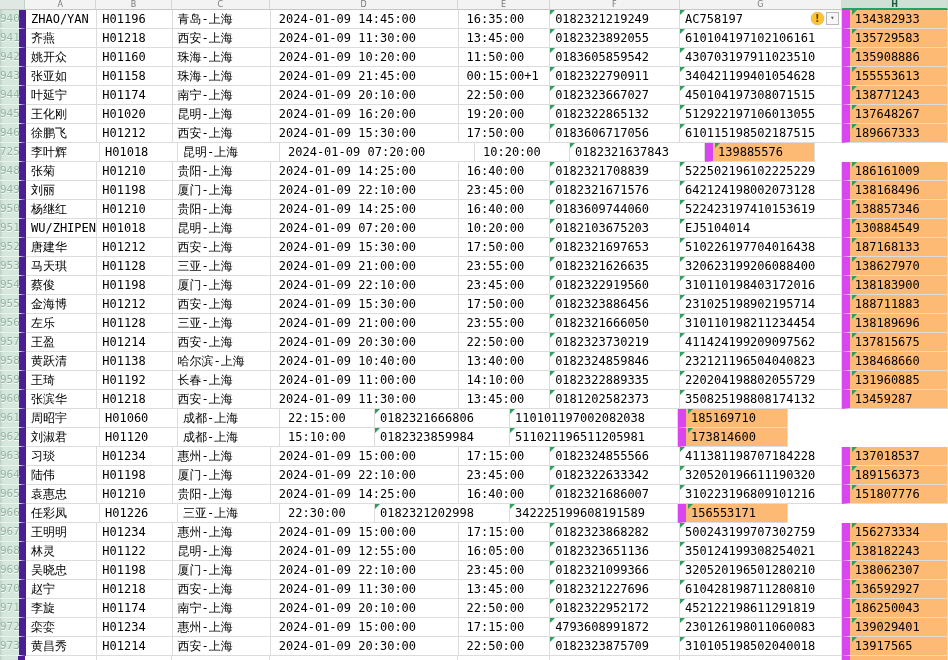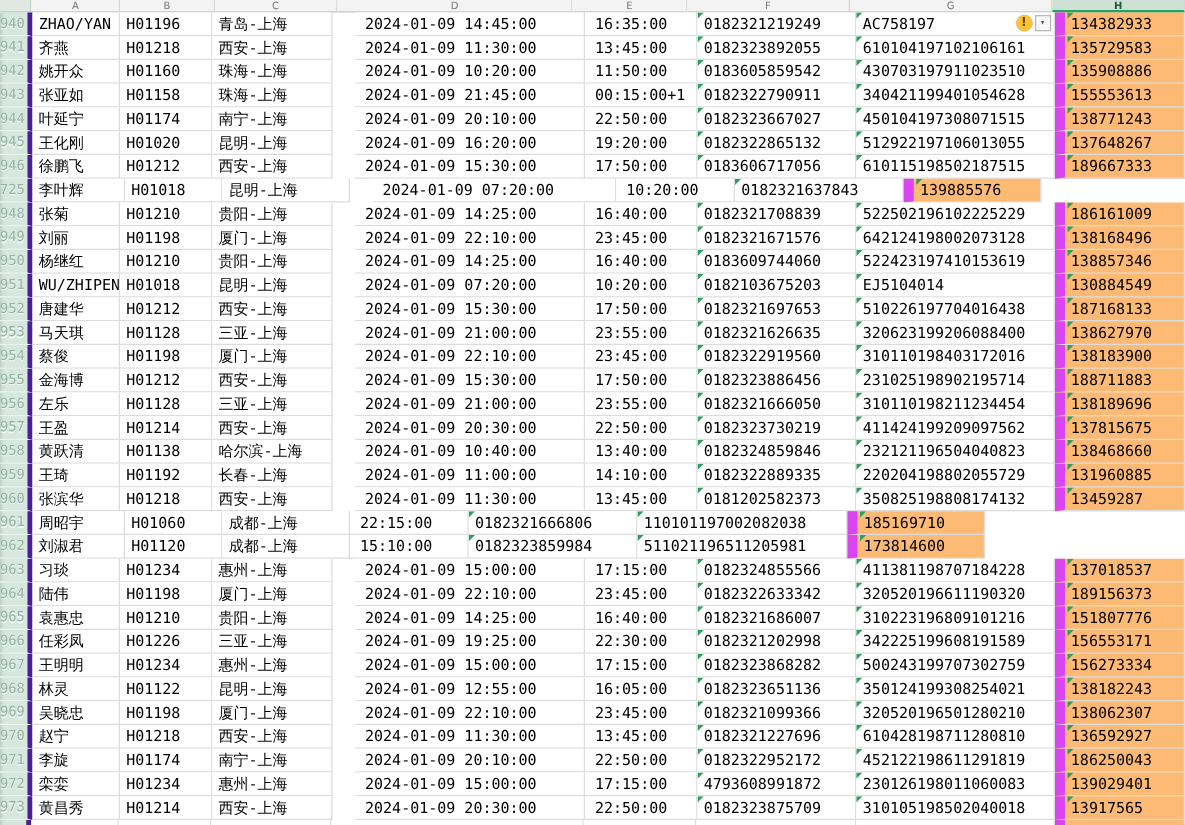--- a/index.html
+++ b/index.html
@@ -15,28 +15,28 @@
   .colhdr{box-sizing:border-box;height:10px;font-size:8px;line-height:9px;text-align:center;
     color:#787878;background:#f2f3f2;border-right:1px solid #d6d6d6;border-bottom:1px solid #c6c6c6;
     font-family:"DejaVu Sans",sans-serif;}
   .colhdr.selected{background:#cfe0d5;color:#1c5c3c;border-bottom:2px solid #21a366;font-weight:bold;}
   
   .w-rh{width:26px;}
   .w-a{width:74px;}.w-b{width:78px;}.w-c{width:102px;}.w-d{width:195px;}
   .w-e{width:95px;}.w-f{width:135px;}.w-g{width:168px;}.w-h{width:110px;}
   
   .row{display:flex;height:19px;}
-  .rowhdr{box-sizing:border-box;background:#d6e8dd;border-right:4px solid #4c1d95;
+  .rowhdr{box-sizing:border-box;background:#d6e8dd;border-right:7px solid #4c1d95;
     border-bottom:1px solid #e9f4ee;font-size:11px;line-height:18px;text-align:right;
     padding-right:3px;color:#93b2a2;text-shadow:0 1px 0 rgba(255,255,255,.85);
     box-shadow:inset 3px 0 3px -2px rgba(120,140,130,.35);}
   .cell{position:relative;box-sizing:border-box;border-right:1px solid #dcdcdc;
     border-bottom:1px solid #dcdcdc;font-size:12px;line-height:18px;padding-left:5px;
     white-space:nowrap;overflow:hidden;color:#000;background:#fff;}
-  .cell.c-d{padding-left:8px;margin-left:18px;}
+  .cell.c-d{padding-left:8px;}
   .cell.c-e{padding-left:8px;}
   .cell.sel{background:#fdba74;border-left:8px solid #d946ef;padding-left:5px;}
   .tri{position:absolute;top:0;left:0;width:0;height:0;
     border-top:5px solid #2f9e5e;border-right:5px solid transparent;}
   .cell.sel .tri{left:2px;}
   .warn{position:absolute;right:2px;top:2px;display:flex;align-items:center;gap:2px;}
   .warn-icon{width:13px;height:13px;border-radius:50%;background:#ffc234;color:#5f4700;
     font-size:10px;font-weight:bold;text-align:center;line-height:13px;
     font-family:"DejaVu Sans",sans-serif;box-shadow:0 0 1px rgba(0,0,0,.4);}
   .warn-drop{width:13px;height:13px;background:#f7f7f7;border:1px solid #b8b8b8;
@@ -346,21 +346,20 @@
         <div class="cell w-e c-e">16:40:00</div>
         <div class="cell w-f c-f">0182321686007<span class="tri"></span></div>
         <div class="cell w-g c-g">310223196809101216<span class="tri"></span></div>
         <div class="cell w-h c-h sel">151807776<span class="tri"></span></div>
       </div>
       <div class="row">
         <div class="rowhdr w-rh">966</div>
         <div class="cell w-a c-a">任彩凤</div>
         <div class="cell w-b c-b">H01226</div>
         <div class="cell w-c c-c">三亚-上海</div>
-        <div class="cell w-d c-d">2024-01-09 19:25:00</div>
         <div class="cell w-e c-e">22:30:00</div>
         <div class="cell w-f c-f">0182321202998<span class="tri"></span></div>
         <div class="cell w-g c-g">342225199608191589<span class="tri"></span></div>
         <div class="cell w-h c-h sel">156553171<span class="tri"></span></div>
       </div>
       <div class="row">
         <div class="rowhdr w-rh">967</div>
         <div class="cell w-a c-a">王明明</div>
         <div class="cell w-b c-b">H01234</div>
         <div class="cell w-c c-c">惠州-上海</div>

